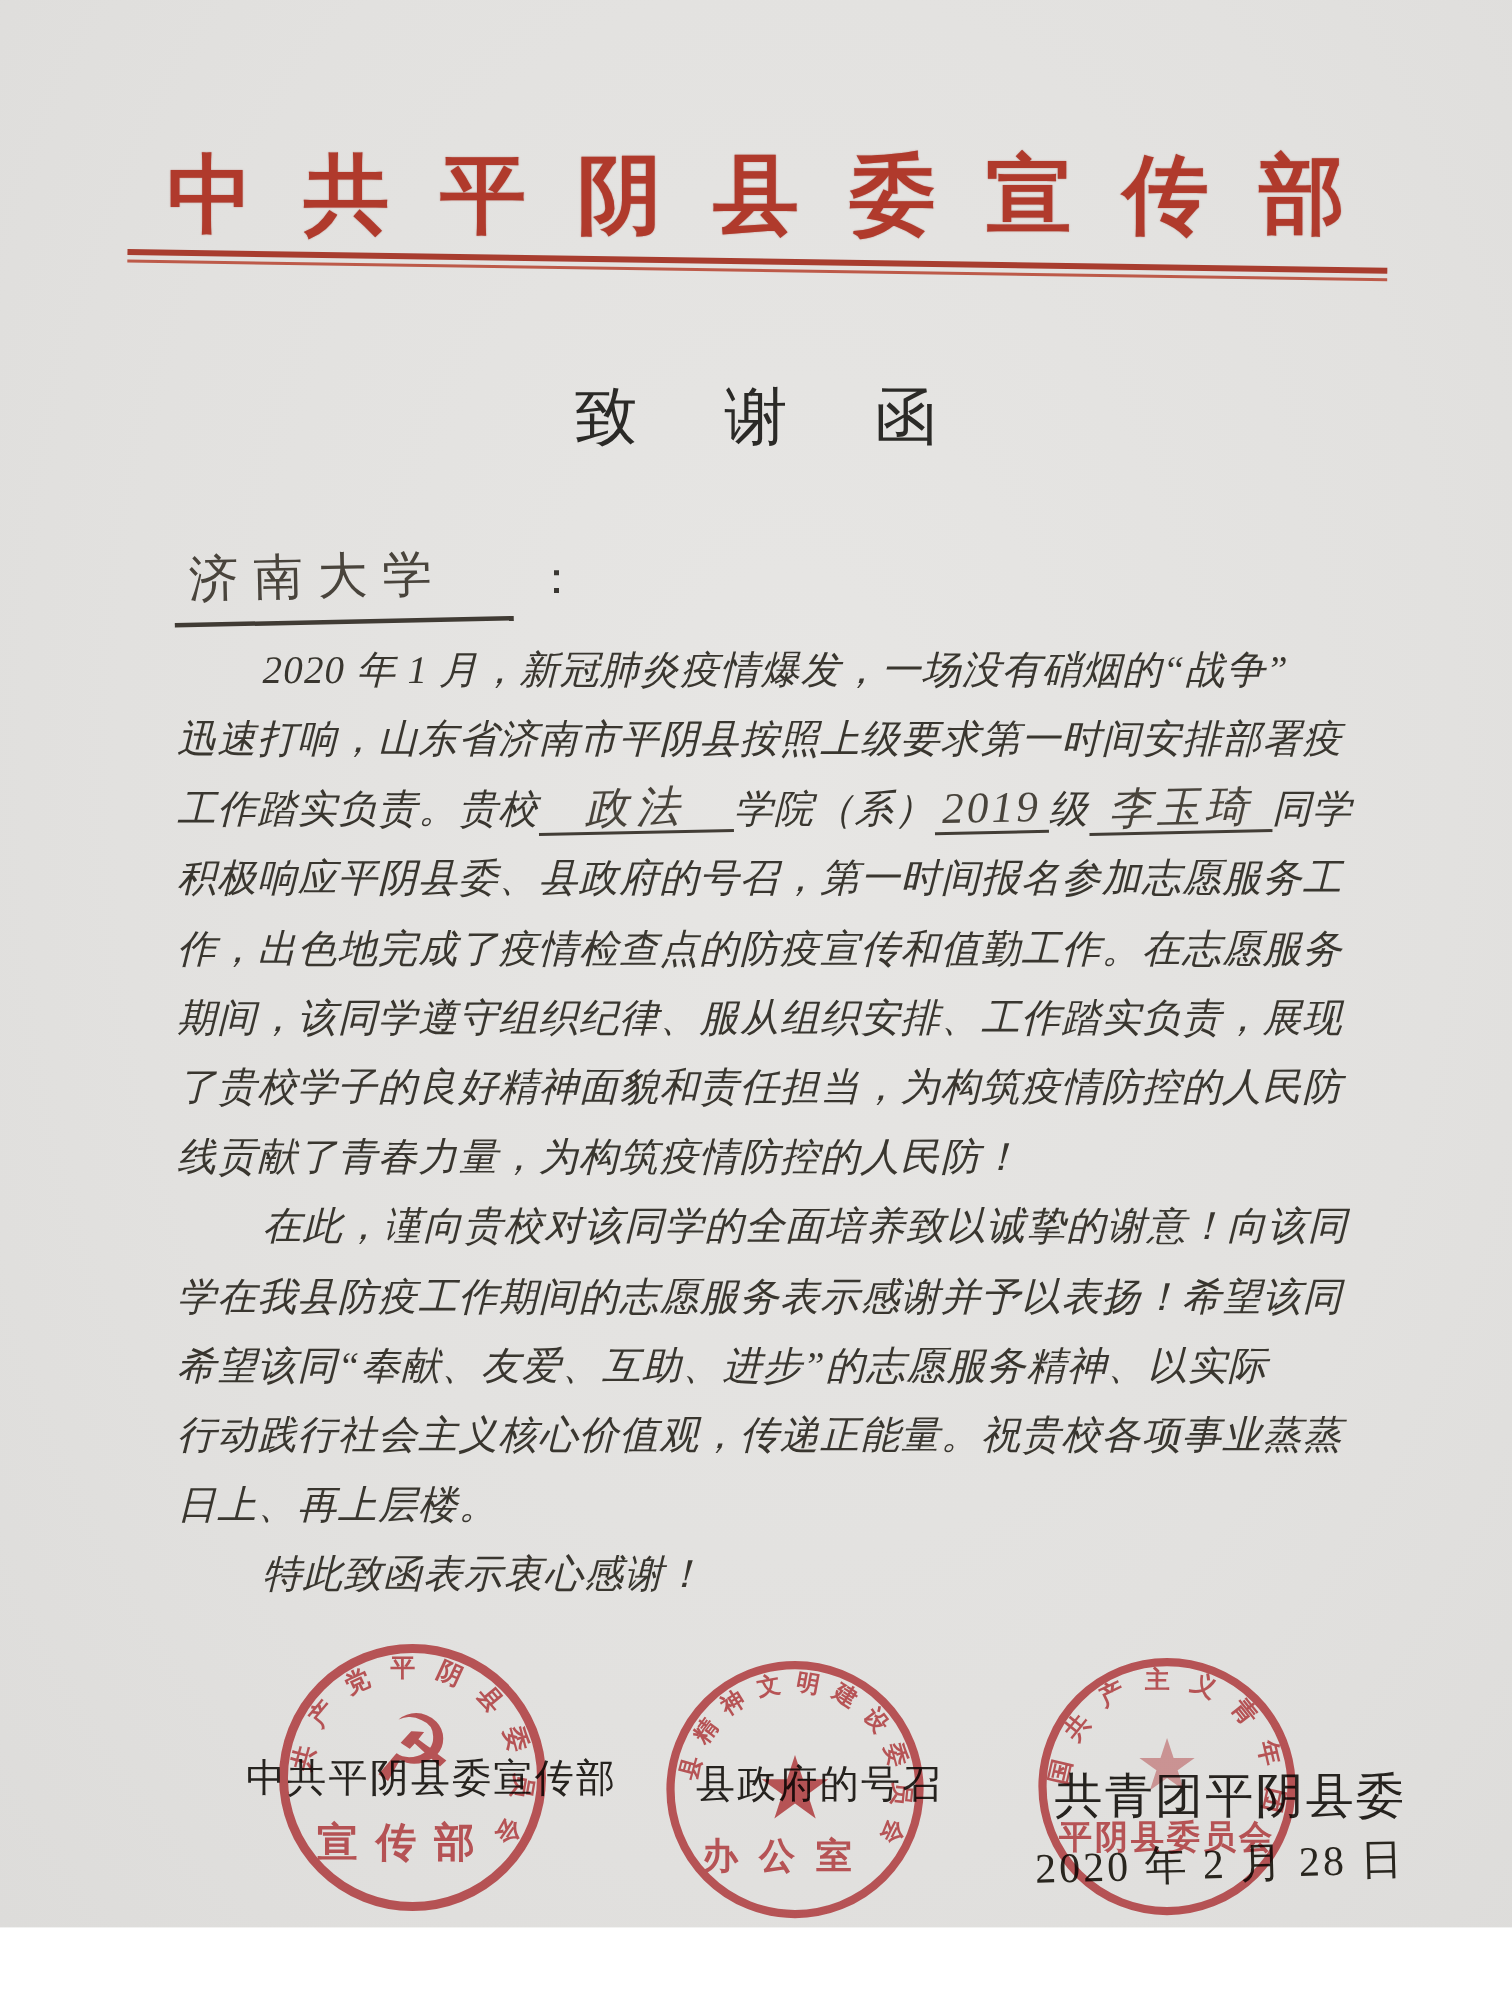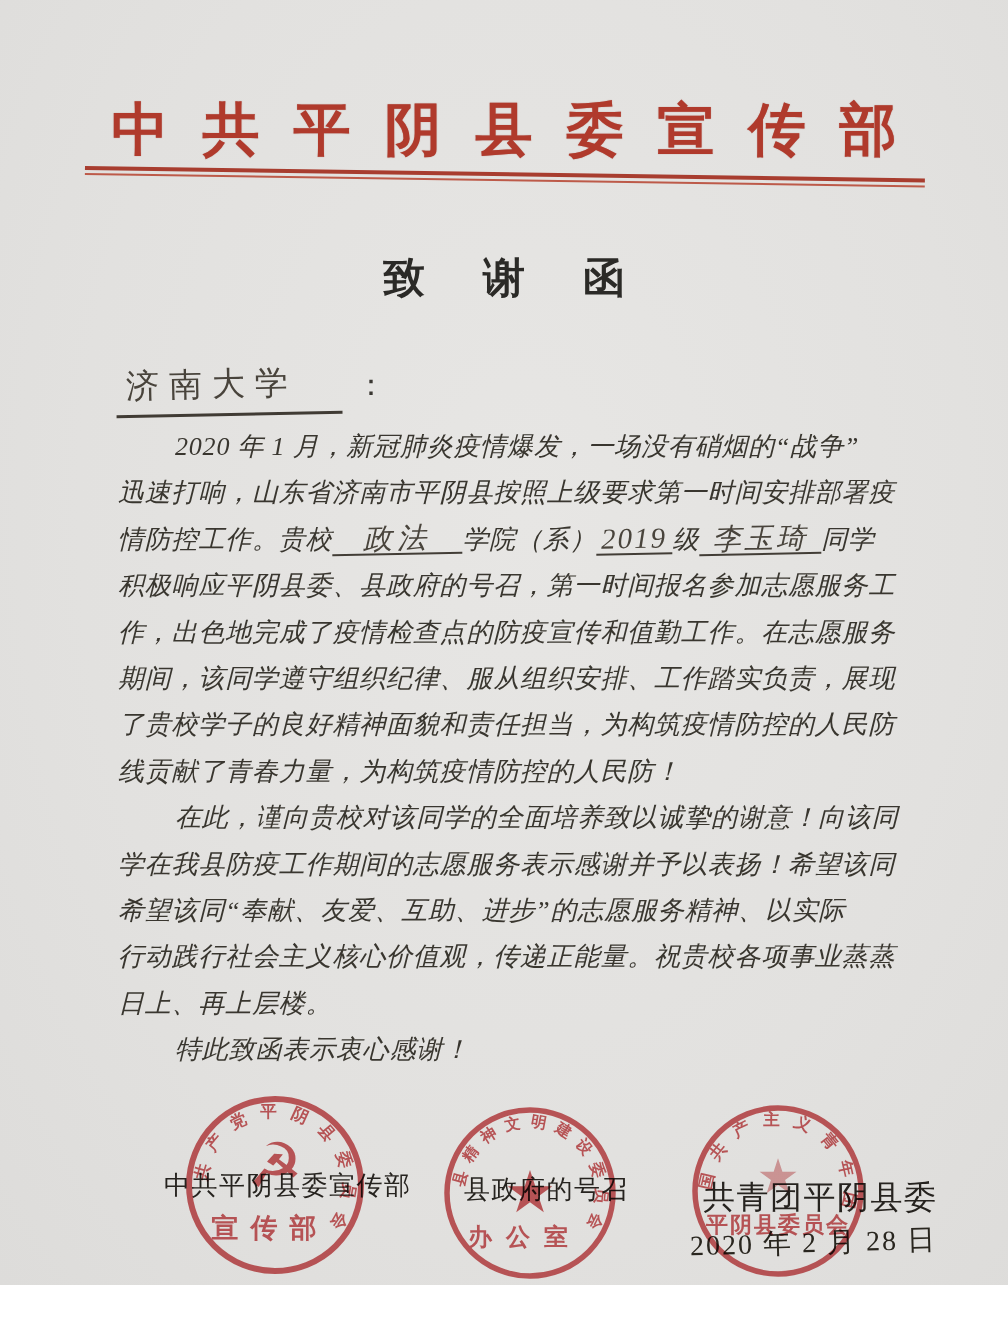--- a/index.html
+++ b/index.html
@@ -22,21 +22,21 @@
   }
   .redline{
     position:absolute;top:166px;left:85px;width:840px;
     border-top:4px solid #a83d2f;
     transform:rotate(0.85deg);transform-origin:left top;
   }
   .redline .inner{height:2px;background:#bd5a49;margin-top:3px;}
   .doc-title{
     position:absolute;top:250px;left:0;width:100%;
     text-align:center;
-    font-size:42px;font-weight:bold;
+    font-size:42px;font-weight:normal;
     letter-spacing:58px;padding-left:58px;box-sizing:border-box;
     color:#2b2a27;
   }
   
   .recipient{position:absolute;top:362px;left:116px;color:#3a3732;font-size:29px;}
   .hand{
     display:inline-block;
     color:#49443c;
     transform:rotate(-1.2deg);
     font-weight:500;
@@ -106,21 +106,21 @@
 
   <div class="doc-title">致谢函</div>
 
   <div class="recipient">
     <span class="name-blank hand">济南大学</span><span class="colon">：</span>
   </div>
 
   <div class="body-text">
     <div class="line indent">2020 年 1 月，新冠肺炎疫情爆发，一场没有硝烟的“战争”</div>
     <div class="line">迅速打响，山东省济南市平阴县按照上级要求第一时间安排部署疫</div>
-    <div class="line"><span>情防控工作。贵校</span><span class="blank college hand">政法</span><span>学院（系）</span><span class="blank grade hand">2019</span><span>级</span><span class="blank student hand">李玉琦</span><span>同学</span></div>
+    <div class="line"><span>工作踏实负责。贵校</span><span class="blank college hand">政法</span><span>学院（系）</span><span class="blank grade hand">2019</span><span>级</span><span class="blank student hand">李玉琦</span><span>同学</span></div>
     <div class="line">积极响应平阴县委、县政府的号召，第一时间报名参加志愿服务工</div>
     <div class="line">作，出色地完成了疫情检查点的防疫宣传和值勤工作。在志愿服务</div>
     <div class="line">期间，该同学遵守组织纪律、服从组织安排、工作踏实负责，展现</div>
     <div class="line">了贵校学子的良好精神面貌和责任担当，为构筑疫情防控的人民防</div>
     <div class="line">线贡献了青春力量，为构筑疫情防控的人民防！</div>
     <div class="line indent">在此，谨向贵校对该同学的全面培养致以诚挚的谢意！向该同</div>
     <div class="line">学在我县防疫工作期间的志愿服务表示感谢并予以表扬！希望该同</div>
     <div class="line">希望该同“奉献、友爱、互助、进步”的志愿服务精神、以实际</div>
     <div class="line">行动践行社会主义核心价值观，传递正能量。祝贵校各项事业蒸蒸</div>
     <div class="line">日上、再上层楼。</div>

